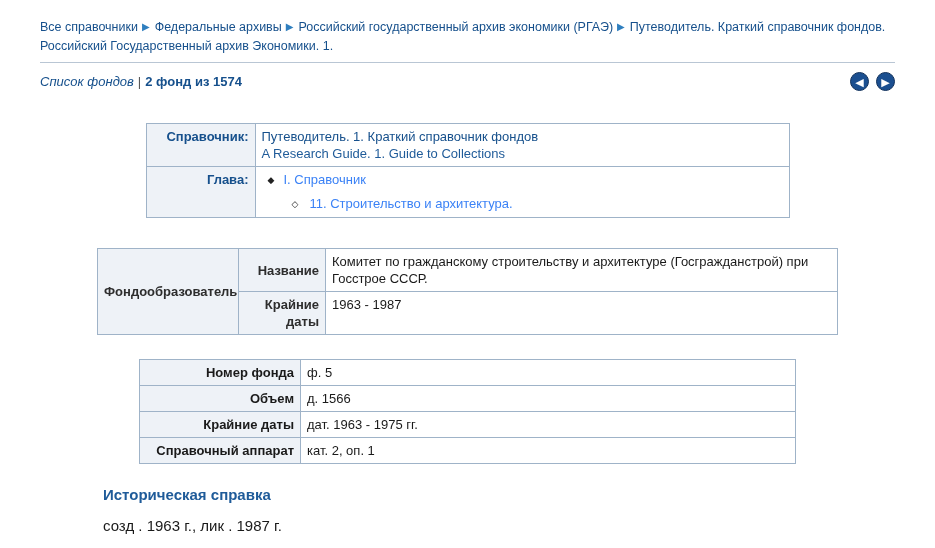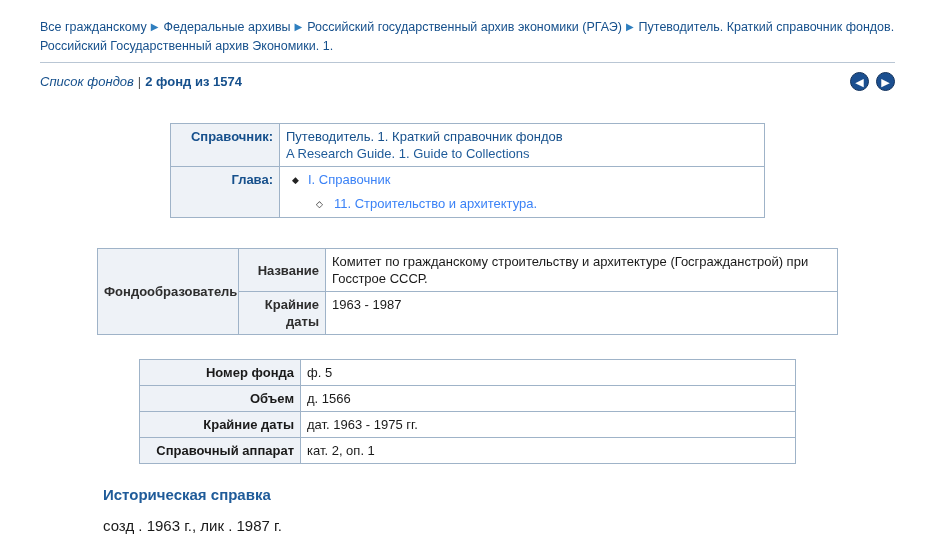--- a/index.html
+++ b/index.html
@@ -116,21 +116,21 @@
   }
   .val-cell {
     background: #ffffff;
     color: #1a1a1a;
   }
 
   
   .block-guide {
     margin-top: 28px;
   }
-  .guide-tbl { width: 595px; }
+  .guide-tbl { width: 644px; }
   .guide-tbl .lbl-cell { width: 96px; }
   .guide-link {
     color: #16508c;
     text-decoration: none;
   }
   .guide-line2 { color: #1f5b99; }
   .chapter-list {
     margin: 0;
     padding: 0;
     list-style: none;
@@ -219,21 +219,21 @@
     line-height: 17px;
     color: #1a1a1a;
   }
 </style>
 </head>
 <body>
 
 <div class="page">
 
   <div class="breadcrumb">
-    <a href="#" class="crumb">Все гражданскому</a><span class="crumb-sep">▶</span><a href="#" class="crumb">Федеральные архивы</a><span class="crumb-sep">▶</span><a href="#" class="crumb">Российский государственный архив экономики (РГАЭ)</a><span class="crumb-sep">▶</span><span class="crumb-current">Путеводитель. Краткий справочник фондов. Российский Государственный архив Экономики. 1.</span>
+    <a href="#" class="crumb">Все справочники</a><span class="crumb-sep">▶</span><a href="#" class="crumb">Федеральные архивы</a><span class="crumb-sep">▶</span><a href="#" class="crumb">Российский государственный архив экономики (РГАЭ)</a><span class="crumb-sep">▶</span><span class="crumb-current">Путеводитель. Краткий справочник фондов. Российский Государственный архив Экономики. 1.</span>
   </div>
   <hr class="hr-line">
 
   <div class="subhead-row">
     <div class="subhead-left">
       <a href="#" class="list-link">Список фондов</a><span class="subhead-sep">|</span><span class="subhead-count">2 фонд из 1574</span>
     </div>
     <div class="nav-buttons">
       <div class="nav-btn">◀</div>
       <div class="nav-btn">▶</div>

